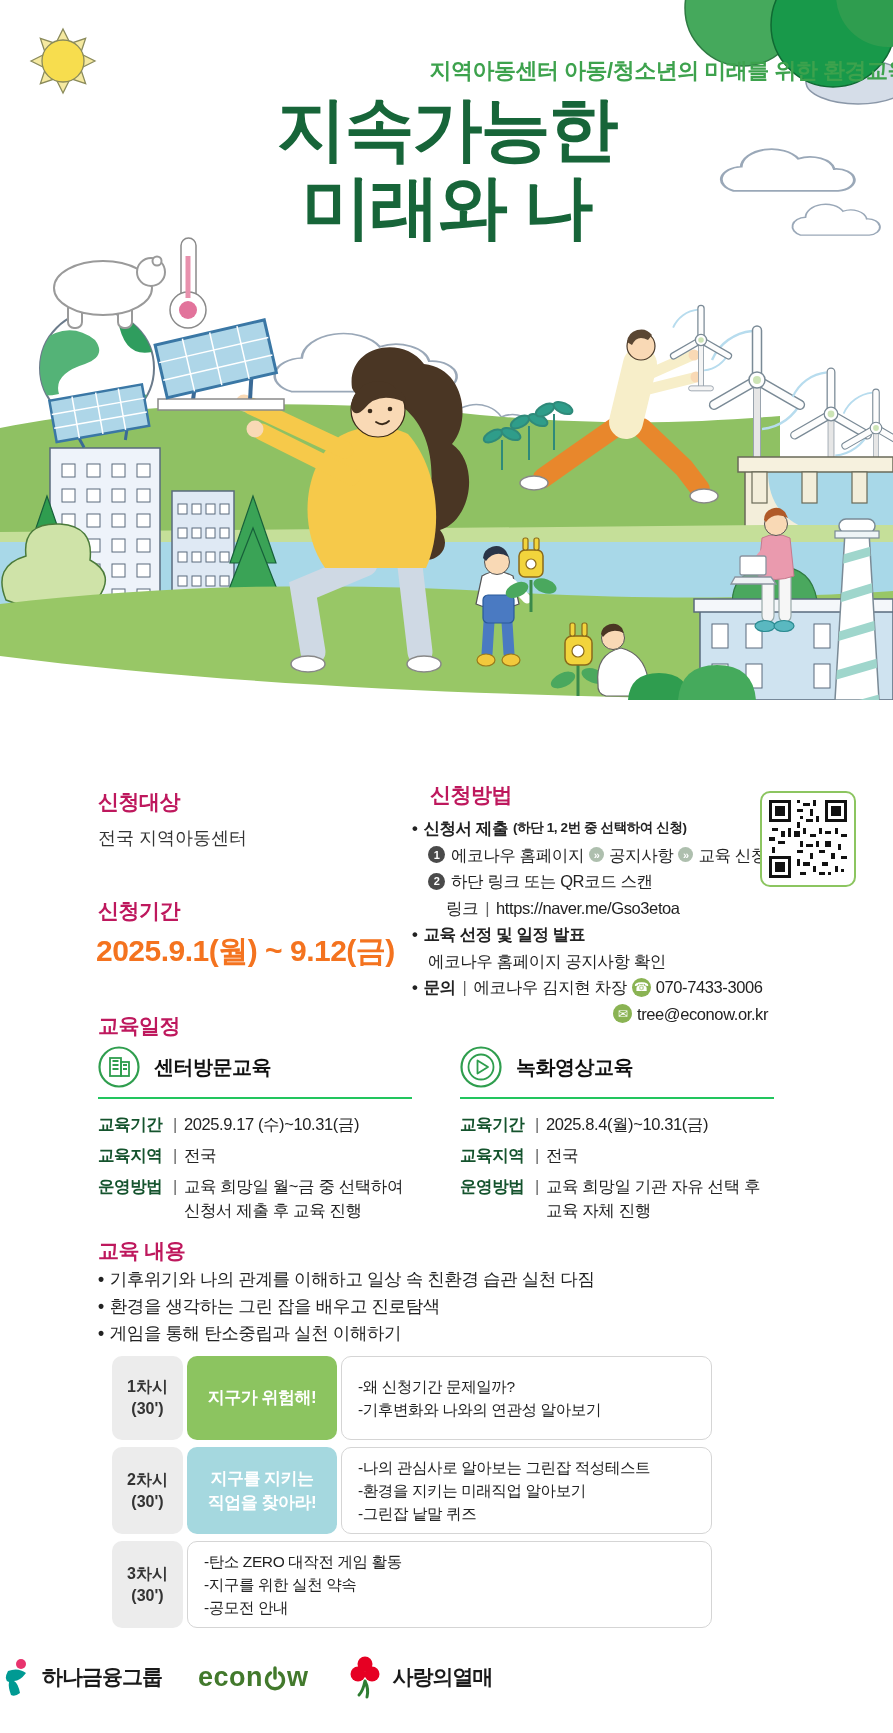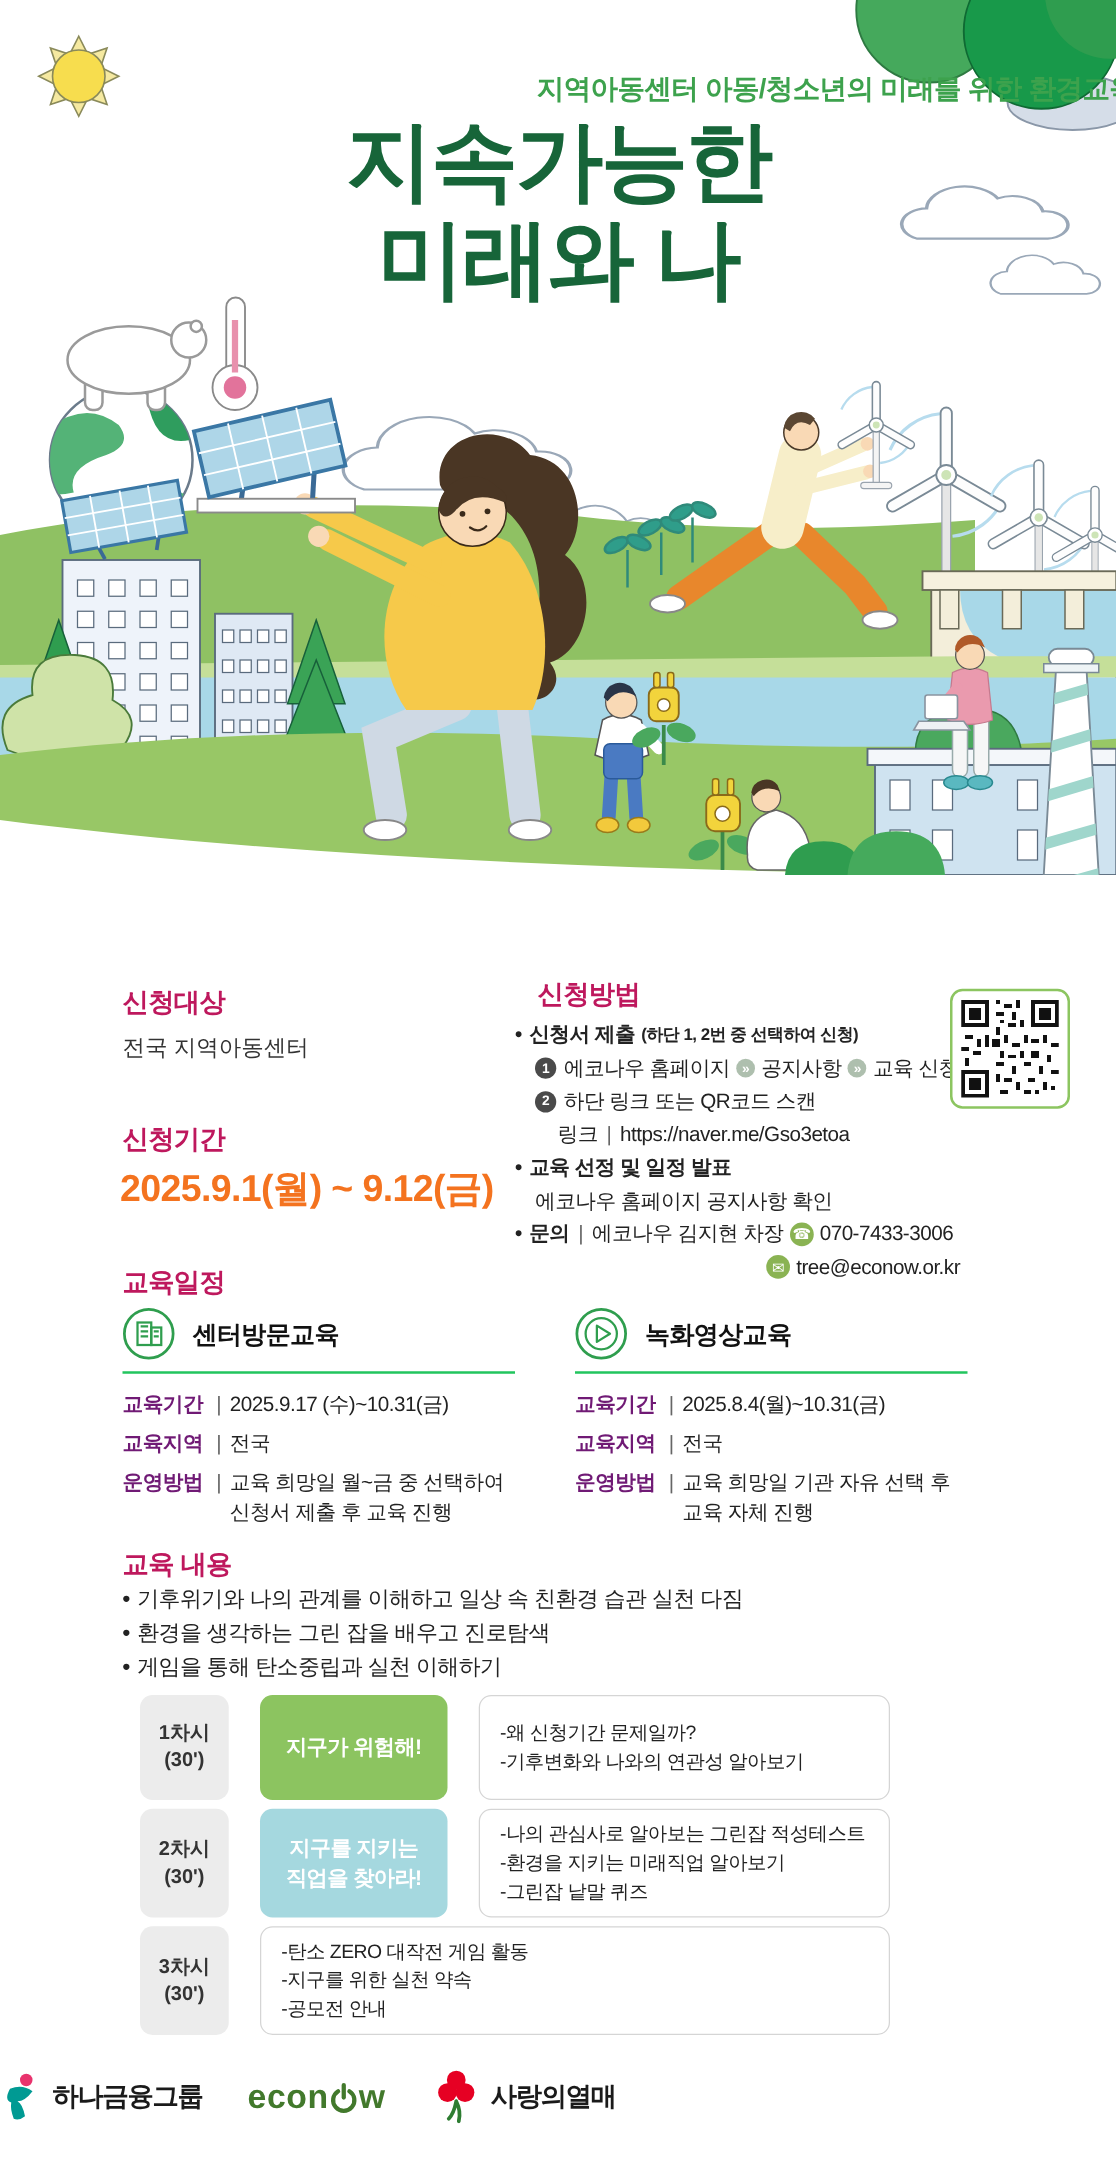--- a/index.html
+++ b/index.html
@@ -36,27 +36,27 @@
   .sep{margin:0 7px;color:#666;}
   .qr-box{top:791px;left:760px;width:78px;height:78px;background:#fff;
     border:2.5px solid #8cc560;border-radius:10px;padding:7px;}
   
   .prog{width:314px;}
   .prog-head{display:flex;align-items:center;gap:14px;
     border-bottom:2px solid #22c55e;padding-bottom:9px;}
   .prog-label{font-size:20px;font-weight:bold;color:#111;letter-spacing:-0.5px;}
   .prog-rows{margin-top:13px;}
   .prow{display:flex;font-size:16.5px;line-height:24px;margin-bottom:7px;letter-spacing:-0.4px;}
-  .prow b{flex:0 0 68px;color:#701a75;}
+  .prow b{flex:0 0 68px;color:#14532d;}
   .prow .sep{flex:0 0 auto;}
   .bullets{font-size:17.5px;line-height:26px;color:#222;letter-spacing:-0.4px;}
   .bullets .m-line{margin-bottom:1px;}
   
   .ctable{left:100px;top:1356px;width:612px;display:flex;flex-direction:column;gap:7px;}
-  .crow{display:flex;gap:25px;min-height:84px;padding-left:12px;}
+  .crow{display:flex;gap:4px;min-height:84px;padding-left:12px;}
   .c-session{flex:0 0 71px;background:#ececec;border-radius:10px;
     display:flex;flex-direction:column;justify-content:center;align-items:center;
     font-size:16px;font-weight:bold;color:#333;line-height:22px;}
   .c-title{flex:0 0 150px;border-radius:10px;display:flex;justify-content:center;align-items:center;
     color:#fff;font-size:17px;font-weight:bold;text-align:center;white-space:pre-line;line-height:24px;letter-spacing:-0.5px;}
   .c-detail{flex:1;background:#fff;border:1.5px solid #d5d5d5;border-radius:10px;
     display:flex;flex-direction:column;justify-content:center;
     padding:8px 16px;font-size:15.5px;line-height:23px;color:#222;letter-spacing:-0.4px;}
   
   .footer{left:0;top:1645px;width:893px;height:64px;display:flex;

